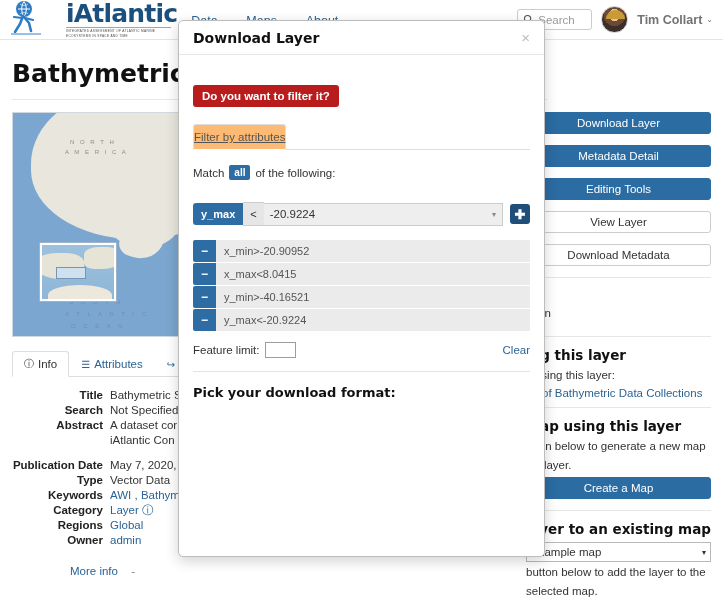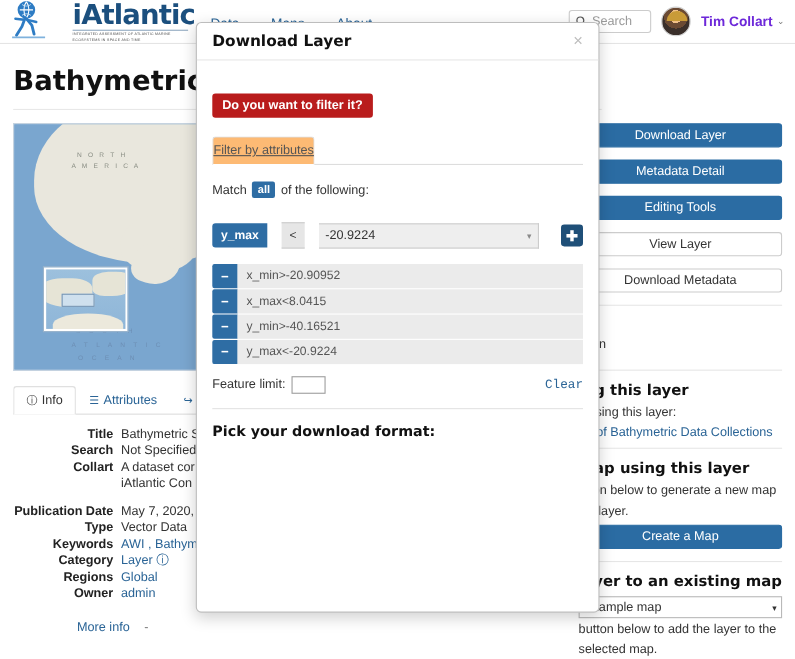--- a/index.html
+++ b/index.html
@@ -45,21 +45,21 @@
   .searchbox .ph { color:#9a9a9a; font-size:11.5px; }
   .avatar {
     width:27px; height:27px; border-radius:50%;
     background:radial-gradient(circle at 50% 32%, #f0c089 0 28%, #6b4a33 28% 52%, #3a2f2a 52% 100%);
     border:1px solid #d0d0d0; position:relative; overflow:hidden; flex:none;
   }
   .avatar:after{
     content:""; position:absolute; left:4px; top:3px; width:19px; height:9px;
     border-radius:9px 9px 0 0; background:#c99b38;
   }
-  .username { font-size:12.5px; color:#6d28d9; font-weight:bold; }
+  .username { font-size:12.5px; color:#737373; font-weight:bold; }
 
   
   .page { position:absolute; top:40px; left:0; width:723px; height:559px; }
   .page-title {
     font-family:"DejaVu Sans", sans-serif;
     font-size:25px; font-weight:bold; color:#111;
     margin:19px 0 0 12px; white-space:nowrap;
   }
   .title-rule { margin:11px 12px 0 12px; border-top:1px solid #e8e8e8; width:535px; }
 
@@ -194,21 +194,21 @@
     padding:6px 0; font-size:11.5px; color:#555; background:#fdba74;
     border:1px solid #ddd; border-bottom-color:#fff; margin-bottom:-1px; border-radius:3px 3px 0 0;text-decoration:underline;
   }
 
   .match-line { margin-top:15px; font-size:11.5px; color:#333; display:flex; align-items:center; gap:5px; }
   .match-pill {
     background:#2e6da4; color:#fff; font-size:10px; padding:2px 5px; border-radius:2px;
     font-weight:bold; cursor:pointer;
   }
 
-  .qrow { display:flex; align-items:center; margin-top:22px; gap:13px; }
+  .qrow { display:flex; align-items:center; margin-top:22px; gap:0; }
   .q-field {
     background:#2e6da4; color:#fff; font-size:11px; font-weight:bold;
     padding:5px 8px; border-radius:3px 0 0 3px; cursor:pointer;
   }
   .q-op {
     background:#e6e6e6; color:#333; font-size:11px; padding:5px 7px; cursor:pointer;
     border-top:1px solid #ccc; border-bottom:1px solid #ccc;
   }
   .q-val {
     flex:1; background:#eeeeee; border:1px solid #ccc; border-left:none;
@@ -233,21 +233,21 @@
   }
   .frow .ftxt {
     flex:1; background:#ebebeb; color:#555; font-size:11px;
     display:flex; align-items:center; padding-left:8px;
   }
 
   .limit-line {
     display:flex; align-items:center; margin-top:11px; font-size:11.5px; color:#333;
   }
   .limit-input { width:31px; height:16px; border:1px solid #9d9d9d; background:#fff; margin-left:6px; }
-  .clear-link { margin-left:auto; color:#2a6496; font-size:11.5px; cursor:pointer;font-family:Liberation Mono, monospace; }
+  .clear-link { margin-left:auto; color:#2a6496; font-size:11.5px; cursor:pointer; }
   .mod-rule { border-top:1px solid #e3e3e3; margin-top:13px; }
 
   .fmt-h {
     font-family:"DejaVu Sans", sans-serif;
     font-size:13px; font-weight:bold; color:#111; margin-top:13px;
   }
   .fmt-list { margin:6px 0 0 0; padding-left:22px; }
   .fmt-list li { list-style:none; position:relative; line-height:15.5px; }
   .fmt-list li:before {
     content:"\25CB"; position:absolute; left:-12px; top:0; font-size:7px; color:#555;
@@ -390,21 +390,21 @@
       <div class="meta">
         <div class="meta-row">
           <div class="meta-k">Title</div>
           <div class="meta-v">Bathymetric S</div>
         </div>
         <div class="meta-row">
           <div class="meta-k">Search</div>
           <div class="meta-v">Not Specified</div>
         </div>
         <div class="meta-row">
-          <div class="meta-k">Collart</div>
+          <div class="meta-k">Abstract</div>
           <div class="meta-v">A dataset cor</div>
         </div>
         <div class="meta-row">
           <div class="meta-k"></div>
           <div class="meta-v">iAtlantic Con</div>
         </div>
 
         <div class="meta-gap"></div>
 
         <div class="meta-row">

